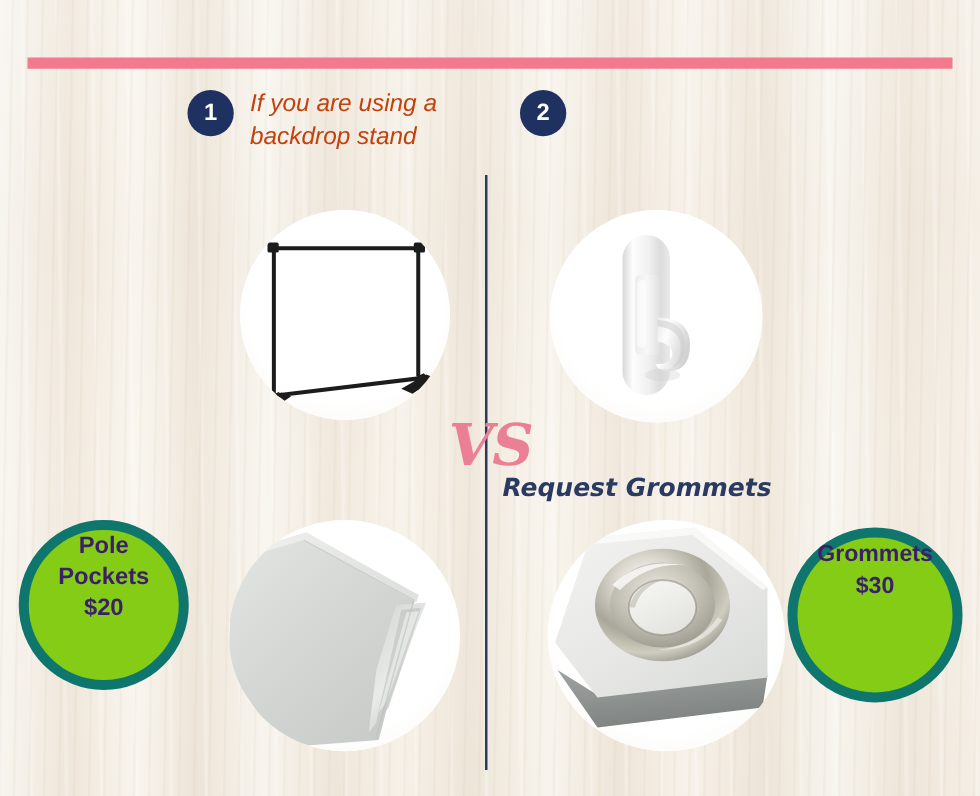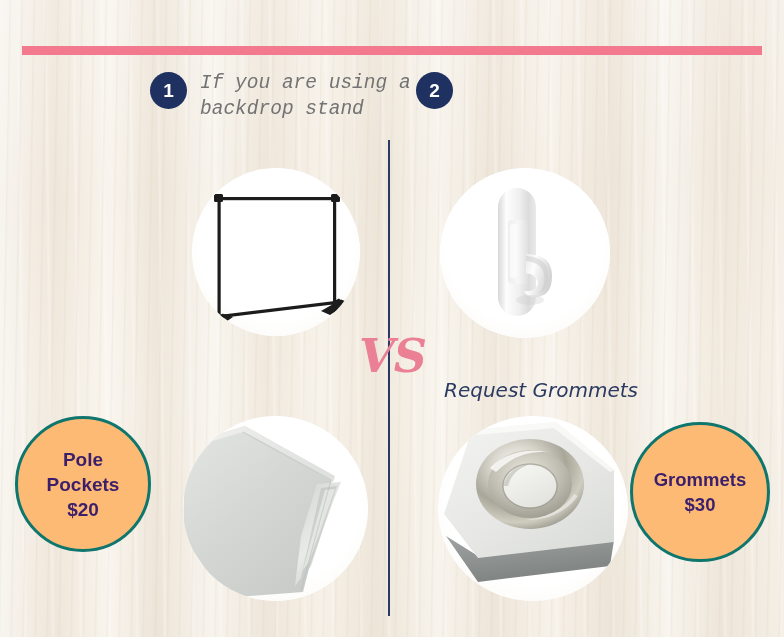--- a/index.html
+++ b/index.html
@@ -124,22 +124,22 @@
     font-size: 19px;
     font-weight: bold;
     display: flex;
     align-items: center;
     justify-content: center;
     margin-top: 2px;
   }
 
   .step-text {
     margin-left: 13px;
-    color: #737373;
-    font-family: Liberation Mono, monospace;
+    color: #c2410c;
+    font-family: Liberation Sans, sans-serif;
     font-style: italic;
     font-size: 19.5px;
     line-height: 26px;
     white-space: pre-line;
   }
   .step-2 .step-text { font-size: 19px; line-height: 25px; }
 
   
   .photo-circle {
     position: absolute;
@@ -192,30 +192,30 @@
   
   .caption {
     position: absolute;
     color: #2b3a60;
     font-family: "DejaVu Sans", sans-serif;
     font-style: italic;
     font-size: 20px;
     white-space: nowrap;
   }
   .caption-left  { left: 141px; top: 378px; }
-  .caption-right { left: 444px; top: 378px; }
+  .caption-right { left: 402px; top: 378px; font-weight: bold; }
 
   
   .badge {
     position: absolute;
     border-radius: 50%;
-    background: #fdba74;
-    border: 3px solid #0f766e;
+    background: #84cc16;
+    border: 8px solid #0f766e;
     display: flex;
-    align-items: center;
+    align-items: flex-start;
     justify-content: center;
     text-align: center;
   }
   .badge-left  { left: 15px;  top: 416px; width: 136px; height: 136px; }
   .badge-right { left: 630px; top: 422px; width: 140px; height: 140px; }
 
   .badge-text {
     color: #3b1f6b;
     font-family: "Liberation Sans", sans-serif;
     font-weight: bold;

